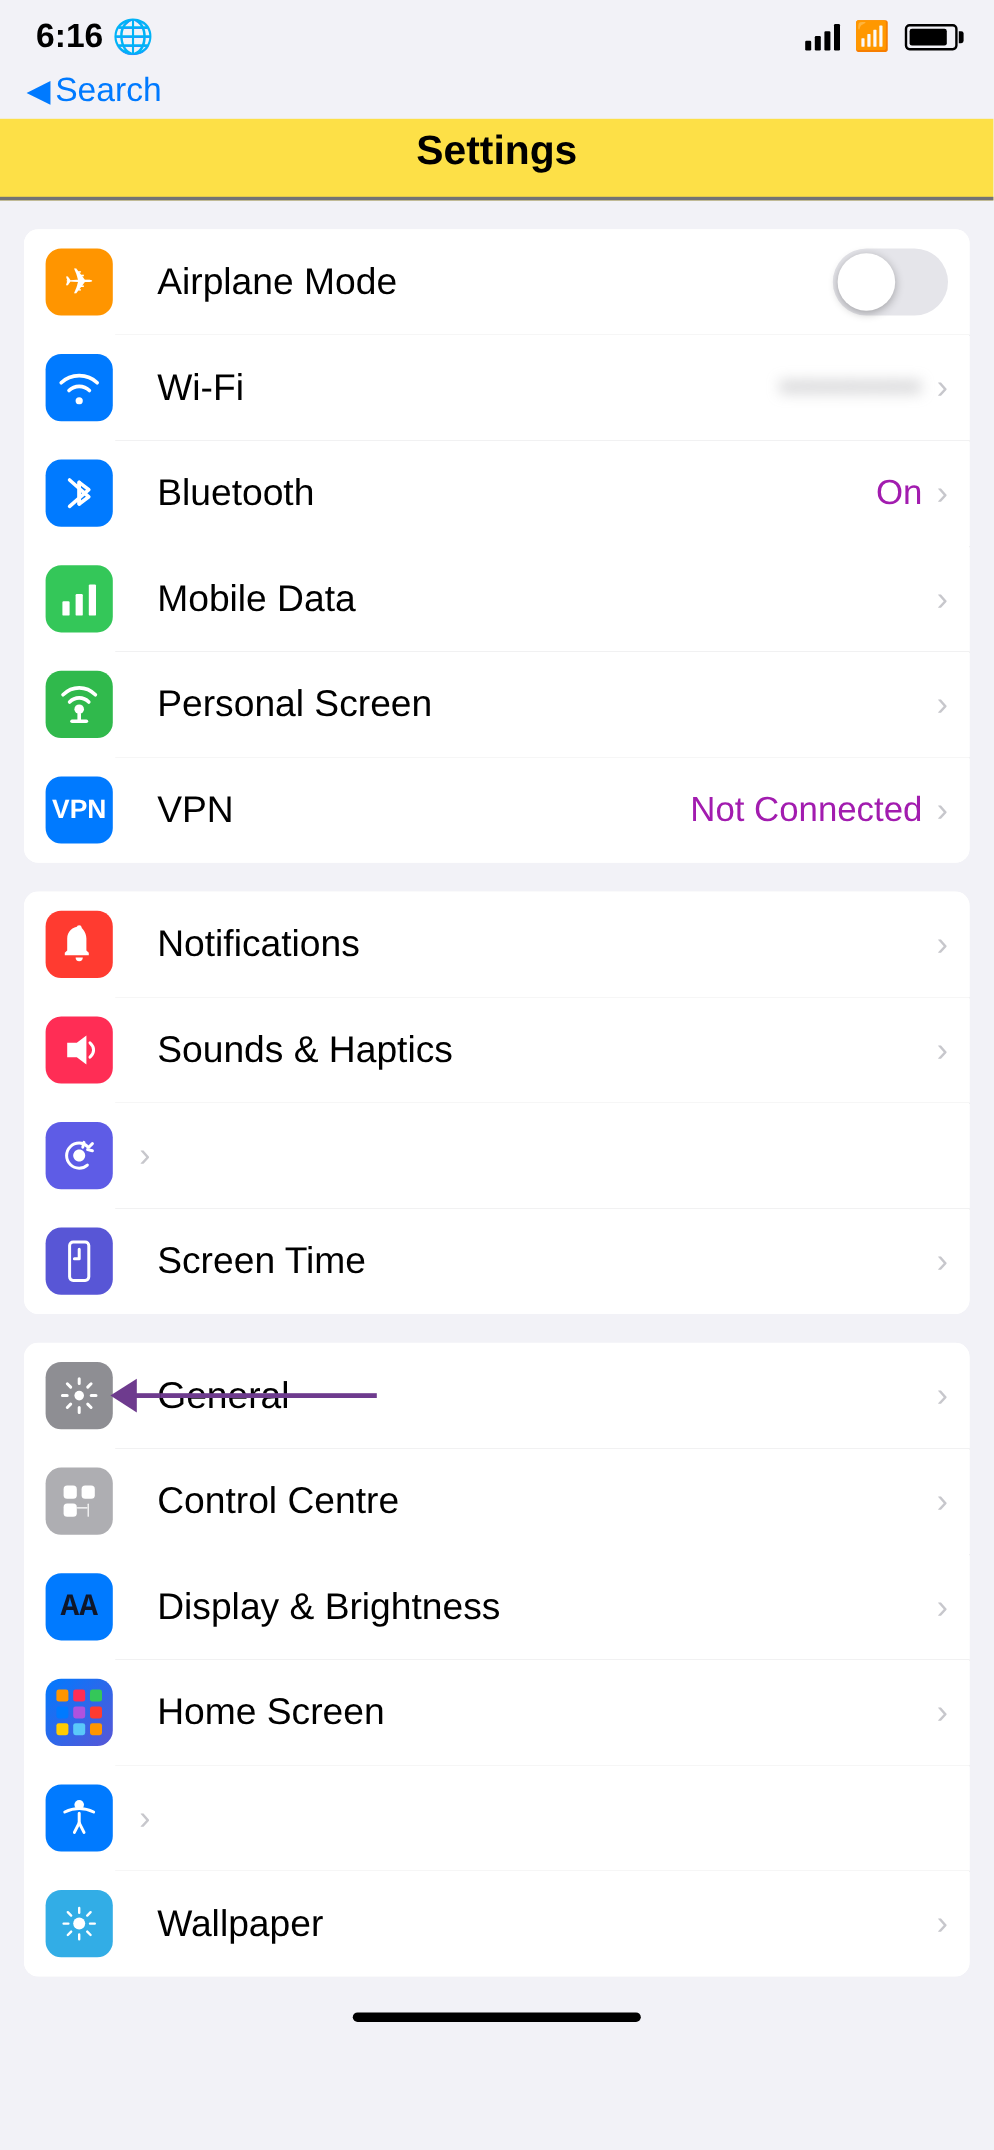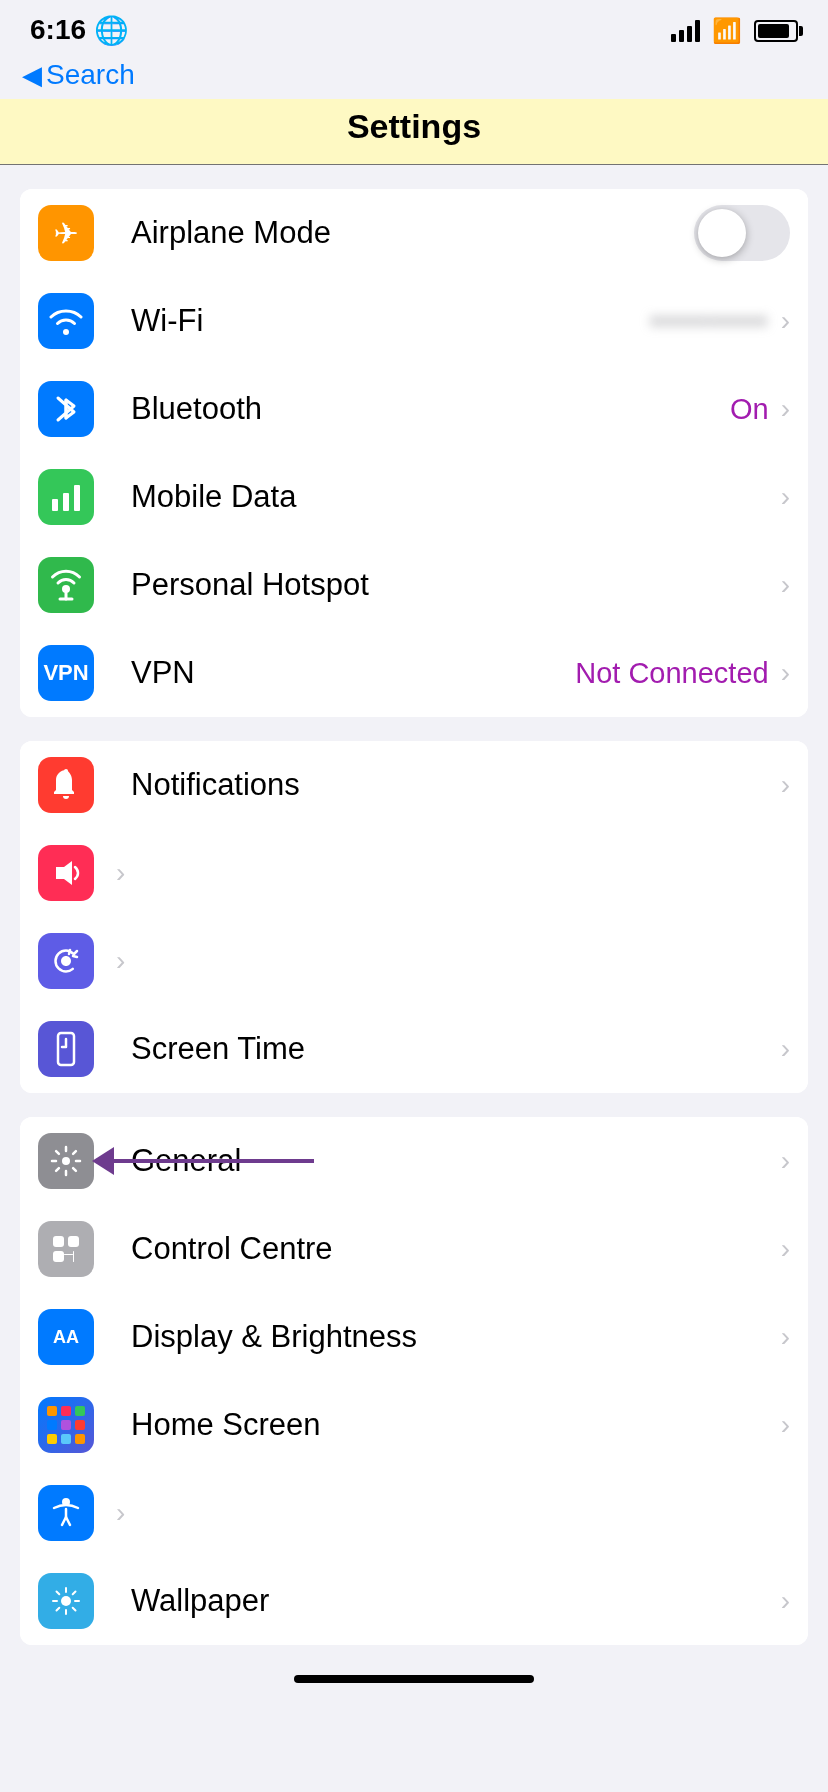--- a/index.html
+++ b/index.html
@@ -87,24 +87,24 @@
       gap: 4px;
       color: #007aff;
       font-size: 28px;
     }
     .nav-back-arrow {
       font-size: 26px;
     }
 
     
     .page-title-bar {
-      background: #fef9c3;
+      background: #fde047;
       text-align: center;
       padding: 8px 0 18px 0;
-      border-bottom: 1px solid #737373;
+      border-bottom: 3px solid #737373;
     }
     .page-title {
       font-size: 34px;
       font-weight: 700;
       color: #000;
     }
 
     
     .settings-section {
       margin: 24px 20px 0 20px;
@@ -210,23 +210,24 @@
     
     .vpn-text {
       font-size: 22px;
       font-weight: 700;
       color: #fff;
       letter-spacing: 0;
     }
 
     
     .aa-text {
-      font-size: 18px;
+      font-size: 26px;
       font-weight: 700;
-      color: #ffffff;
+      color: #0f172a;
+      font-family: Liberation Mono, monospace;
     }
 
     
     .home-indicator-bar {
       display: flex;
       justify-content: center;
       padding: 20px 0 10px 0;
     }
     .home-indicator {
       width: 240px;
@@ -331,21 +332,21 @@
   <div class="settings-row">
     <div class="icon-wrap" style="background:#30b94c;">
       <svg width="36" height="36" viewBox="0 0 36 36" fill="none">
         <circle cx="18" cy="22" r="4" fill="white"></circle>
         <path d="M10 16c2.1-2.1 5-3.4 8-3.4s5.9 1.3 8 3.4" stroke="white" stroke-width="3" stroke-linecap="round" fill="none"></path>
         <path d="M4.5 10c3.6-3.6 8.6-5.8 13.5-5.8s9.9 2.2 13.5 5.8" stroke="white" stroke-width="3" stroke-linecap="round" fill="none"></path>
         <path d="M18 26v6" stroke="white" stroke-width="3" stroke-linecap="round"></path>
         <path d="M12 32h12" stroke="white" stroke-width="3" stroke-linecap="round"></path>
       </svg>
     </div>
-    <span class="row-label">Personal Hotspot</span>
+    <span class="row-label">Personal Screen</span>
     <span class="row-chevron">›</span>
   </div>
 
   <div class="settings-row">
     <div class="icon-wrap icon-blue">
       <span class="vpn-text">VPN</span>
     </div>
     <span class="row-label">VPN</span>
     <span class="row-value">Not Connected</span>
     <span class="row-chevron">›</span>
@@ -366,20 +367,21 @@
     <span class="row-chevron">›</span>
   </div>
 
   <div class="settings-row">
     <div class="icon-wrap icon-pink">
       <svg width="32" height="32" viewBox="0 0 32 32" fill="none">
         <polygon points="6,10 14,10 22,4 22,28 14,22 6,22" fill="white"></polygon>
         <path d="M25 10c2 1.8 3 3.8 3 6s-1 4.2-3 6" stroke="white" stroke-width="2.5" stroke-linecap="round" fill="none"></path>
       </svg>
     </div>
+    <span class="row-label">Sounds &amp; Haptics</span>
     <span class="row-chevron">›</span>
   </div>
 
   <div class="settings-row">
     <div class="icon-wrap icon-purple">
       <svg width="30" height="30" viewBox="0 0 30 30" fill="none">
         <path d="M22 7.5C20 5.5 17.6 4.5 15 4.5c-5.8 0-10.5 4.7-10.5 10.5S9.2 25.5 15 25.5c2.6 0 5-1 6.8-2.6" stroke="white" stroke-width="2.5" stroke-linecap="round" fill="none"></path>
         <path d="M15 10c-2.8 0-5 2.2-5 5s2.2 5 5 5 5-2.2 5-5-2.2-5-5-5z" fill="white"></path>
         <path d="M26 5l-3 3" stroke="white" stroke-width="2.5" stroke-linecap="round"></path>
         <path d="M19 4l-1 4" stroke="white" stroke-width="2.5" stroke-linecap="round"></path>

